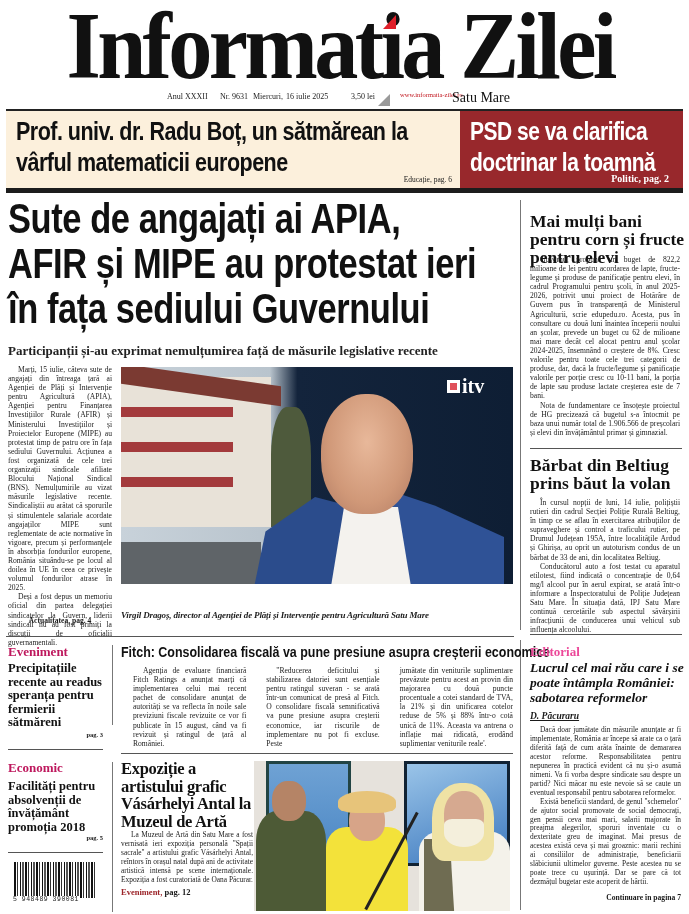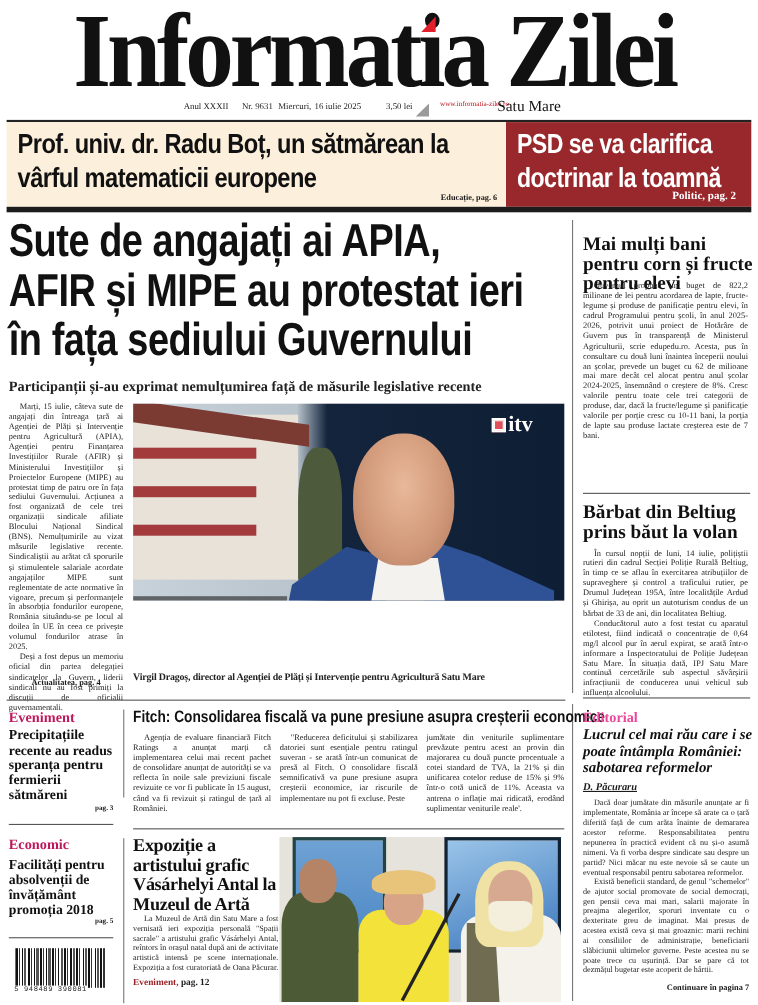--- a/index.html
+++ b/index.html
@@ -31,21 +31,21 @@
   .band-left {
     position: absolute; left: 6px; top: 111px; width: 454px; height: 77px;
     background: #fcf0dc;
   }
   .band-left-title {
     position: absolute; left: 10px; top: 5px; width: 440px;
     font-family: "Liberation Sans", sans-serif; font-weight: bold; font-size: 25px; line-height: 31px;
     letter-spacing: -0.6px; color: #111; transform: scaleX(0.86); transform-origin: left;
     width: 510px;
   }
-  .band-left-ref { position: absolute; right: 8px; bottom: 4px; font-size: 7.5px; font-weight: bold; }
+  .band-left-ref { position: absolute; right: 8px; bottom: 4px; font-size: 7.5px; font-weight: normal; }
   .band-right {
     position: absolute; left: 460px; top: 111px; width: 223px; height: 77px;
     background: #98282c;
   }
   .band-right-title {
     position: absolute; left: 10px; top: 5px; width: 250px;
     font-family: "Liberation Sans", sans-serif; font-weight: bold; font-size: 25px; line-height: 31px;
     color: #fff; letter-spacing: -0.6px; transform: scaleX(0.84); transform-origin: left;
   }
   .band-right-ref { position: absolute; right: 14px; bottom: 4px; font-size: 10px; font-weight: bold; color: #fff; }
@@ -59,21 +59,21 @@
   }
   .lead-sub { position: absolute; left: 8px; top: 343px; width: 505px; font-size: 13px; font-weight: bold; color: #222; }
   .lead-body {
     position: absolute; left: 8px; top: 365px; width: 104px;
     font-size: 7.6px; line-height: 9.1px; text-align: justify; color: #222;
   }
   .lead-body p { text-indent: 10px; }
   .lead-ref { position: absolute; left: 8px; top: 616px; width: 104px; text-align: center; font-size: 7.6px; font-weight: bold; }
 
   .lead-photo {
-    position: absolute; left: 121px; top: 367px; width: 392px; height: 179px; overflow: hidden;
+    position: absolute; left: 121px; top: 367px; width: 392px; height: 217px; overflow: hidden;
     background: linear-gradient(90deg, #c8d2da 0%, #b9c4cd 38%, #13243c 45%, #0e1e34 100%);
   }
   .photo-building {
     position: absolute; left: 0; top: 10px; width: 150px; height: 150px;
     background: #e8e2d8;
   }
   .photo-roof { position: absolute; left: 0; top: 8px; width: 160px; height: 20px; background: #7b3a32; transform: skewY(8deg); }
   .photo-stripe { position: absolute; left: 0; width: 112px; height: 10px; background: #a33a3c; }
   .photo-ground { position: absolute; left: 0; top: 175px; width: 140px; height: 66px; background: #5f6468; }
   .photo-trees { position: absolute; left: 150px; top: 40px; width: 40px; height: 120px; background: #4e5a3c; border-radius: 40% 40% 0 0; }
@@ -94,21 +94,21 @@
     position: absolute; left: 258px; top: 120px; width: 125px; height: 125px;
     background: #2f5296; clip-path: polygon(0 0, 45% 15%, 100% 40%, 100% 100%, 10% 100%);
   }
   .itv-logo {
     position: absolute; left: 326px; top: 8px; font-family: "Liberation Serif", serif; font-weight: bold;
     font-size: 20px; color: #fff; display: flex; align-items: center; gap: 2px;
   }
   .itv-box { width: 13px; height: 13px; border: 2px solid #fff; background: #e0505a; box-shadow: inset 0 0 0 1px #fff; }
   .lead-caption {
     position: absolute; left: 121px; top: 610px; width: 395px;
-    font-size: 9px; font-weight: bold; color: #222; white-space: nowrap;
+    font-size: 9px; font-style: italic; font-weight: bold; color: #222; white-space: nowrap;
     letter-spacing: -0.15px;
   }
 
   
   .vrule { position: absolute; background: #777; width: 1px; }
 
   
   .side-h {
     position: absolute; left: 530px; width: 155px; font-weight: bold; color: #111;
     font-size: 17.5px; line-height: 18px;
@@ -121,21 +121,21 @@
   .hrule { position: absolute; background: #555; height: 1px; }
 
   
   .fitch-title {
     position: absolute; left: 121px; top: 643px; width: 470px;
     font-family: "Liberation Sans", sans-serif; font-weight: bold; font-size: 15px; line-height: 18px;
     color: #111; white-space: nowrap; transform: scaleX(0.83); transform-origin: left;
   }
   .fitch-cols { position: absolute; left: 121px; top: 666px; width: 392px; display: flex; gap: 8px; }
   .fitch-col { flex: 1; font-size: 7.6px; line-height: 9.1px; text-align: justify; color: #222; }
-  .fitch-col p { text-indent: 10px; }
+  .fitch-col p { text-indent: 10px; margin-left: 12px; }
   .fitch-col p.noindent { text-indent: 0; }
 
   
   .section-label { position: absolute; left: 8px; font-size: 13px; font-weight: bold; color: #be185d; }
   .teaser-title { position: absolute; left: 8px; width: 100px; font-size: 12.5px; line-height: 13.5px; font-weight: bold; color: #111; }
   .teaser-ref { position: absolute; left: 8px; width: 95px; text-align: right; font-size: 6.5px; font-weight: bold; }
 
   .barcode {
     position: absolute; left: 14px; top: 862px; width: 82px; height: 36px;
     background: repeating-linear-gradient(90deg, #111 0 2px, #fff 2px 3px, #333 3px 4px, #fff 4px 6px, #111 6px 7px, #fff 7px 8px, #555 8px 10px, #fff 10px 11px);
@@ -230,20 +230,21 @@
 
 <div class="vrule" style="left:520px;top:200px;height:430px"></div>
 <div class="vrule" style="left:520px;top:640px;height:270px"></div>
 <div class="vrule" style="left:112px;top:645px;height:80px"></div>
 <div class="vrule" style="left:112px;top:762px;height:150px"></div>
 
 <article>
   <h3 class="side-h" style="top:212px">Mai mulți bani pentru corn și fructe pentru elevi</h3>
   <div class="side-body" style="top:255px">
     <p>Guvernul propune un buget de 822,2 milioane de lei pentru acordarea de lapte, fructe-legume și produse de panificație pentru elevi, în cadrul Programului pentru școli, în anul 2025-2026, potrivit unui proiect de Hotărâre de Guvern pus în transparență de Ministerul Agriculturii, scrie edupedu.ro. Acesta, pus în consultare cu două luni înaintea începerii noului an școlar, prevede un buget cu 62 de milioane mai mare decât cel alocat pentru anul școlar 2024-2025, însemnând o creștere de 8%. Cresc valorile pentru toate cele trei categorii de produse, dar, dacă la fructe/legume și panificație valorile per porție cresc cu 10-11 bani, la porția de lapte sau produse lactate creșterea este de 7 bani.</p>
+    <p>Nota de fundamentare ce însoțește proiectul de HG precizează că bugetul s-a întocmit pe baza unui număr total de 1.906.566 de preșcolari și elevi din învățământul primar și gimnazial.</p>
   </div>
 </article>
 <div class="hrule" style="left:530px;top:448px;width:152px"></div>
 <article>
   <h3 class="side-h" style="top:456px">Bărbat din Beltiug prins băut la volan</h3>
   <div class="side-body" style="top:498px">
     <p>În cursul nopții de luni, 14 iulie, polițiștii rutieri din cadrul Secției Poliție Rurală Beltiug, în timp ce se aflau în exercitarea atribuțiilor de supraveghere și control a traficului rutier, pe Drumul Județean 195A, între localitățile Ardud și Ghirișa, au oprit un autoturism condus de un bărbat de 33 de ani, din localitatea Beltiug.</p>
     <p>Conducătorul auto a fost testat cu aparatul etilotest, fiind indicată o concentrație de 0,64 mg/l alcool pur în aerul expirat, se arată într-o informare a Inspectoratului de Poliție Județean Satu Mare. În situația dată, IPJ Satu Mare continuă cercetările sub aspectul săvârșirii infracțiunii de conducerea unui vehicul sub influența alcoolului.</p>
   </div>
 </article>
@@ -255,21 +256,21 @@
 <article>
   <h3 class="fitch-title">Fitch: Consolidarea fiscală va pune presiune asupra creșterii economice</h3>
   <div class="fitch-cols">
     <div class="fitch-col">
         <p>Agenția de evaluare financiară Fitch Ratings a anunțat marți că implementarea celui mai recent pachet de consolidare anunțat de autorități se va reflecta în noile sale previziuni fiscale revizuite ce vor fi publicate în 15 august, când va fi revizuit și ratingul de țară al României.</p>
       </div>
     <div class="fitch-col">
         <p>"Reducerea deficitului și stabilizarea datoriei sunt esențiale pentru ratingul suveran - se arată într-un comunicat de presă al Fitch. O consolidare fiscală semnificativă va pune presiune asupra creșterii economice, iar riscurile de implementare nu pot fi excluse. Peste</p>
       </div>
     <div class="fitch-col">
-        <p class="noindent">jumătate din veniturile suplimentare prevăzute pentru acest an provin din majorarea cu două puncte procentuale a cotei standard de TVA, la 21% și din unificarea cotelor reduse de 15% și 9% într-o cotă unică de 11%. Aceasta va antrena o inflație mai ridicată, erodând suplimentar veniturile reale'.</p>
+        <p class="noindent">jumătate din veniturile suplimentare prevăzute pentru acest an provin din majorarea cu două puncte procentuale a cotei standard de TVA, la 21% și din unificarea cotelor reduse de 5% și 88% într-o cotă unică de 11%. Aceasta va antrena o inflație mai ridicată, erodând suplimentar veniturile reale'.</p>
       </div>
   </div>
 </article>
 
 <section>
   <div class="section-label" style="top:644px">Eveniment</div>
   <div class="teaser-title" style="top:662px">Precipitațiile recente au readus speranța pentru fermierii sătmăreni</div>
   <div class="teaser-ref" style="top:731px">pag. 3</div>
 </section>
 <div class="hrule" style="left:8px;top:749px;width:95px"></div>

